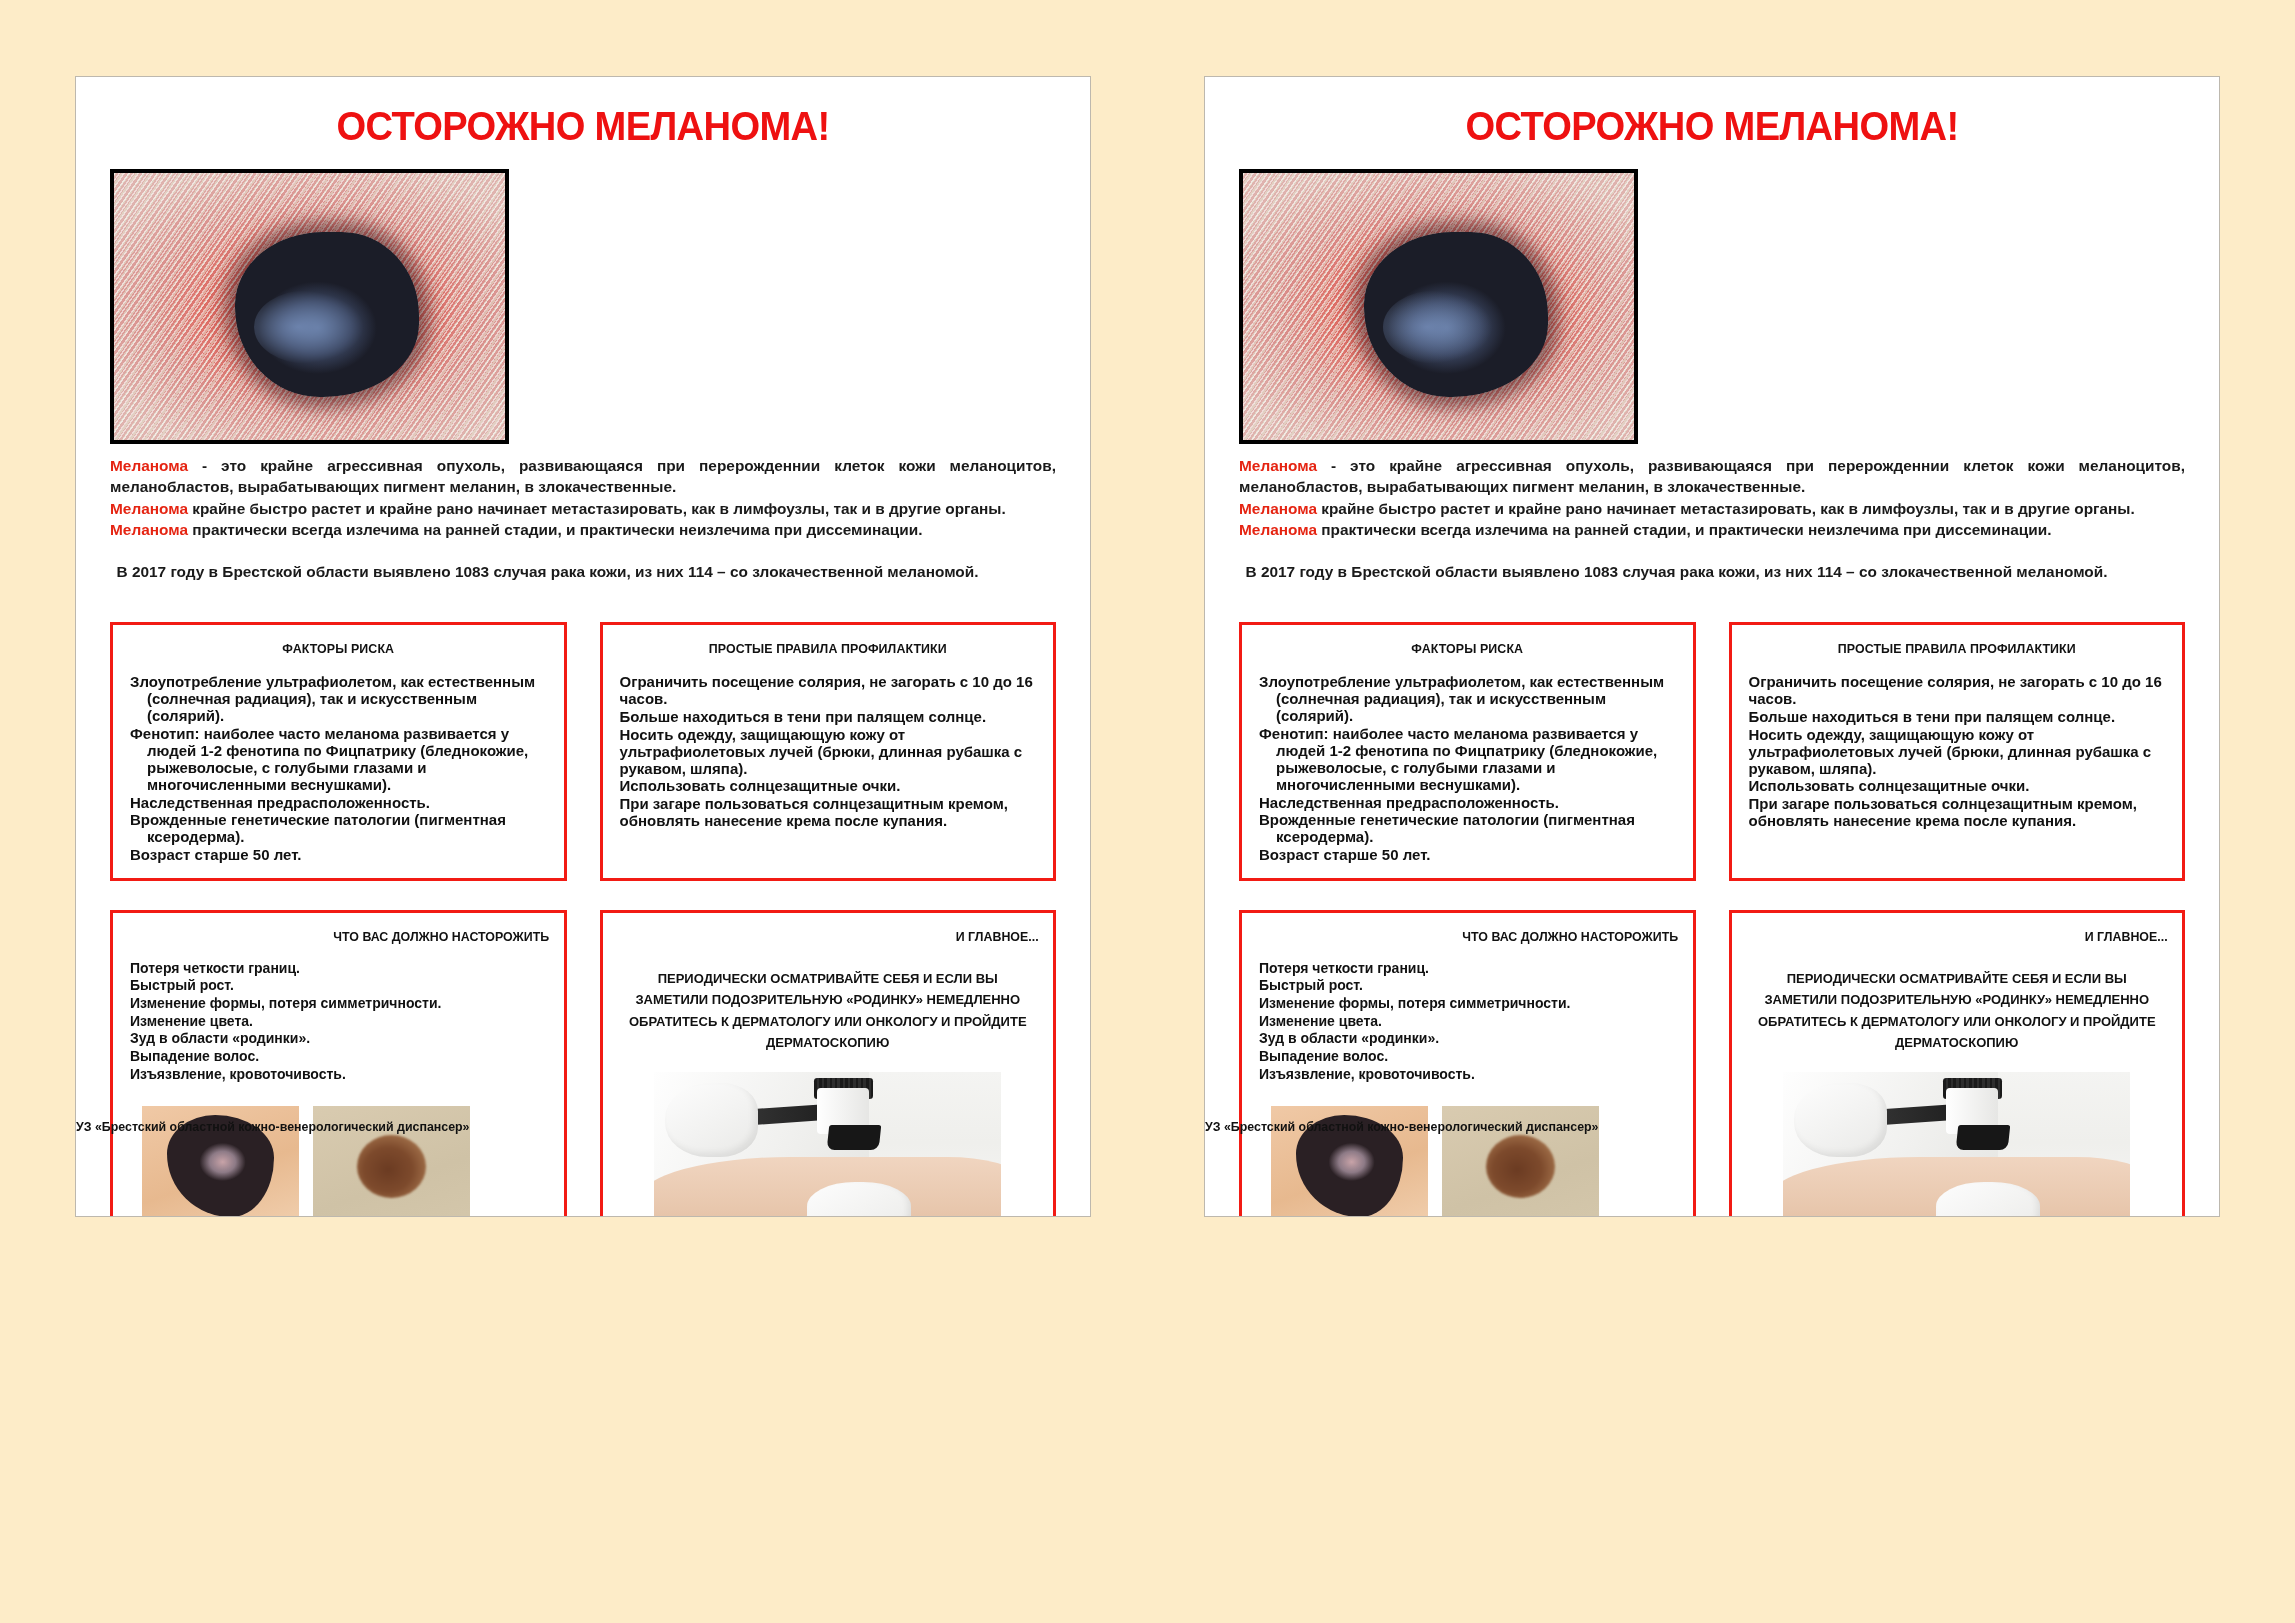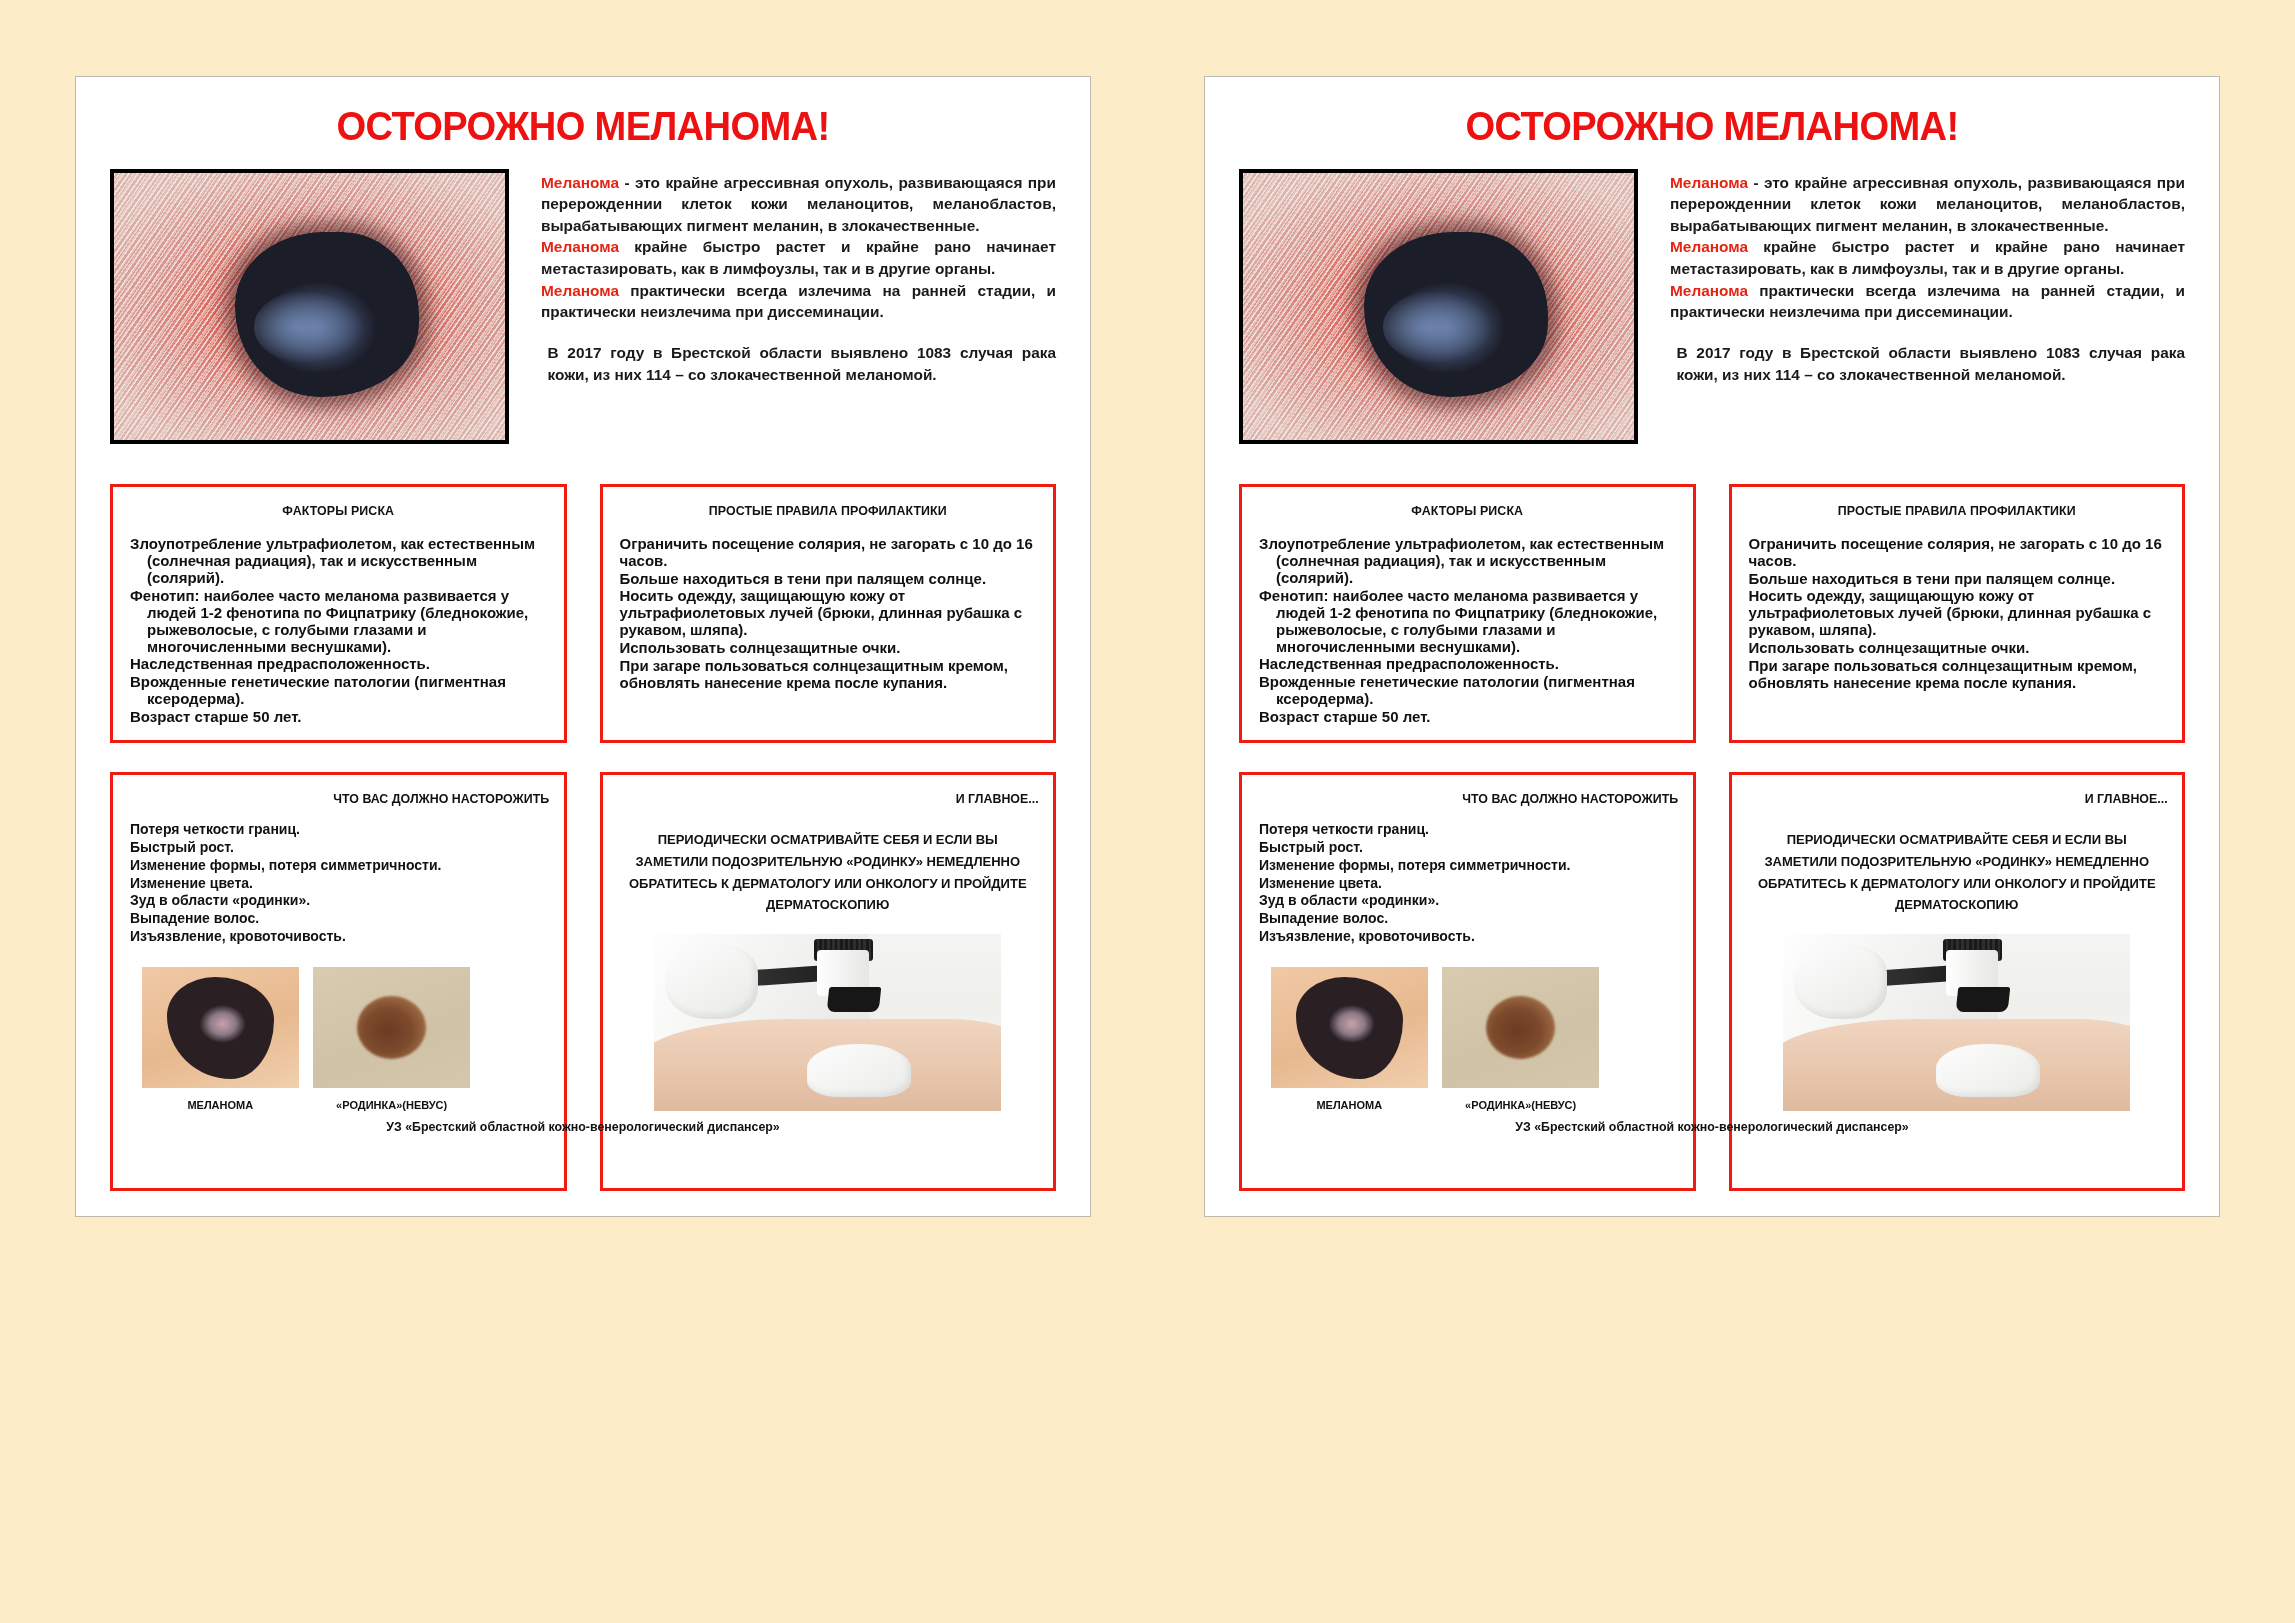--- a/index.html
+++ b/index.html
@@ -40,21 +40,22 @@
     margin:29px 0 0 0;
     line-height:1;
     font-stretch:condensed;
     transform:scaleX(0.93);
   }
 
   
   .top{
     display:flex;
     margin:22px 34px 0 34px;
-    gap:32px;
+    gap:8px;
+    flex-direction:column;
   }
   .photo-main{
     width:399px;height:275px;
     border:4.6px solid #000;
     box-sizing:border-box;
     flex:0 0 auto;
     position:relative;
     overflow:hidden;
     background:#c98d8d;
   }
@@ -264,21 +265,20 @@
     position:absolute;left:16%;top:20%;width:34%;height:9%;
     background:linear-gradient(90deg,#3c3c3c,#202020);
     border-radius:3.3px;
     transform:rotate(-4deg);
   }
 
   
   .footer{
     position:absolute;
     left:0;right:0;bottom:82px;
-    text-align:center;
     font-size:12.4px;
     font-weight:bold;
     color:#111;
   }
 </style>
 </head>
 <body>
 
 <div class="spread">
 

